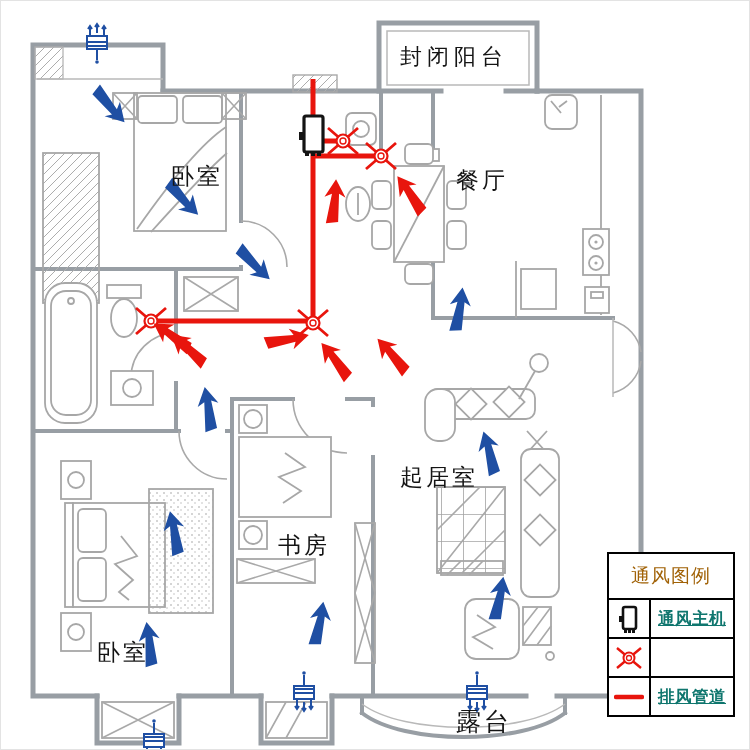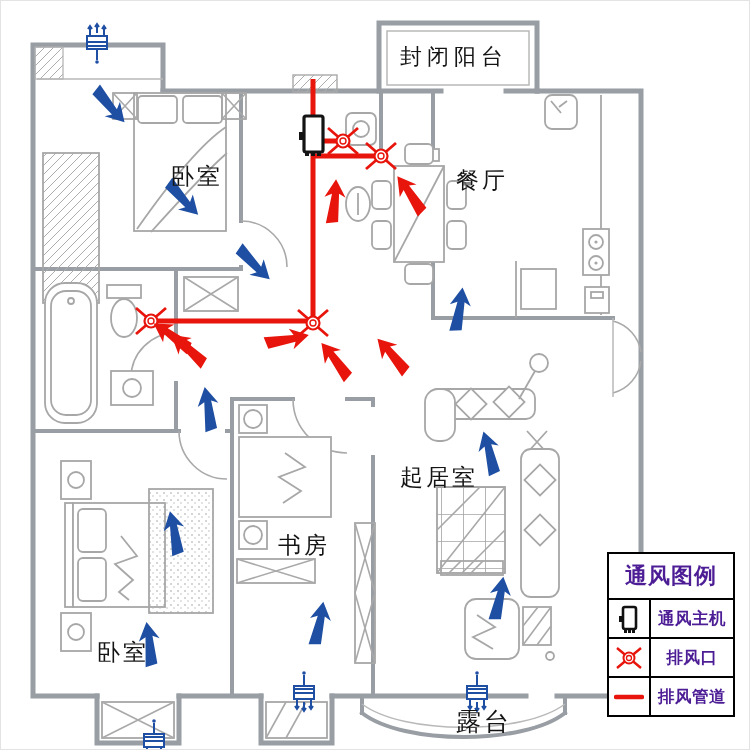--- a/index.html
+++ b/index.html
@@ -29,26 +29,26 @@
   .xv-circ2{stroke:var(--duct-red);stroke-width:1.4;fill:none;}
   .fv{stroke:var(--fresh-blue);stroke-width:2;fill:none;}
   .fv-box{stroke:var(--fresh-blue);stroke-width:2;fill:#fff;}
   .fv-dot{fill:var(--fresh-blue);}
   .unit-body{fill:#fff;stroke:#141414;stroke-width:3.2;}
   .unit-solid{fill:#141414;}
   
   .legend{position:absolute;left:606px;top:551px;width:128px;background:#fff;
           border:2.5px solid #000;box-sizing:border-box;}
   .legend-title{height:44px;display:flex;align-items:center;justify-content:center;
-                font-size:22px;font-weight:700;letter-spacing:1px;border-bottom:2px solid #000;color:#4c1d95;}
+                font-size:19px;font-weight:400;letter-spacing:1px;border-bottom:2px solid #000;color:#a16207;}
   .legend-row{display:flex;height:37px;border-bottom:2px solid #000;}
   .legend-row:last-child{border-bottom:none;}
   .legend-icon{width:40px;border-right:2px solid #000;display:flex;align-items:center;justify-content:center;}
   .legend-label{flex:1;display:flex;align-items:center;justify-content:center;
-                font-size:16.5px;font-weight:600;color:#4c1d95;letter-spacing:0.5px;}
+                font-size:16.5px;font-weight:600;color:#0f766e;letter-spacing:0.5px;text-decoration:underline;}
 </style>
 </head>
 <body>
 
 <div class="stage">
 <svg id="plan" width="750" height="750" viewBox="0 0 750 750">
   <defs>
     <pattern id="diag" width="9" height="9" patternUnits="userSpaceOnUse">
       <path d="M0,9 L9,0" stroke="#adadad" stroke-width="1"></path>
     </pattern>
@@ -300,21 +300,20 @@
     <div class="legend-label">通风主机</div>
   </div>
   <div class="legend-row">
     <div class="legend-icon">
       <svg width="30" height="28" viewBox="0 0 30 28">
         <path d="M3,4 L27,24 M27,4 L3,24" stroke="#e8150d" stroke-width="2.4" fill="none"></path>
         <circle cx="15" cy="14" r="5.5" fill="#fff" stroke="#e8150d" stroke-width="2"></circle>
         <circle cx="15" cy="14" r="2.5" fill="none" stroke="#e8150d" stroke-width="1.3"></circle>
       </svg>
     </div>
-    <div class="legend-label">排风口</div>
   </div>
   <div class="legend-row">
     <div class="legend-icon">
       <svg width="30" height="10" viewBox="0 0 30 10">
         <line x1="2" y1="5" x2="28" y2="5" stroke="#e8150d" stroke-width="4.5" stroke-linecap="round"></line>
       </svg>
     </div>
     <div class="legend-label">排风管道</div>
   </div>
 </div>

